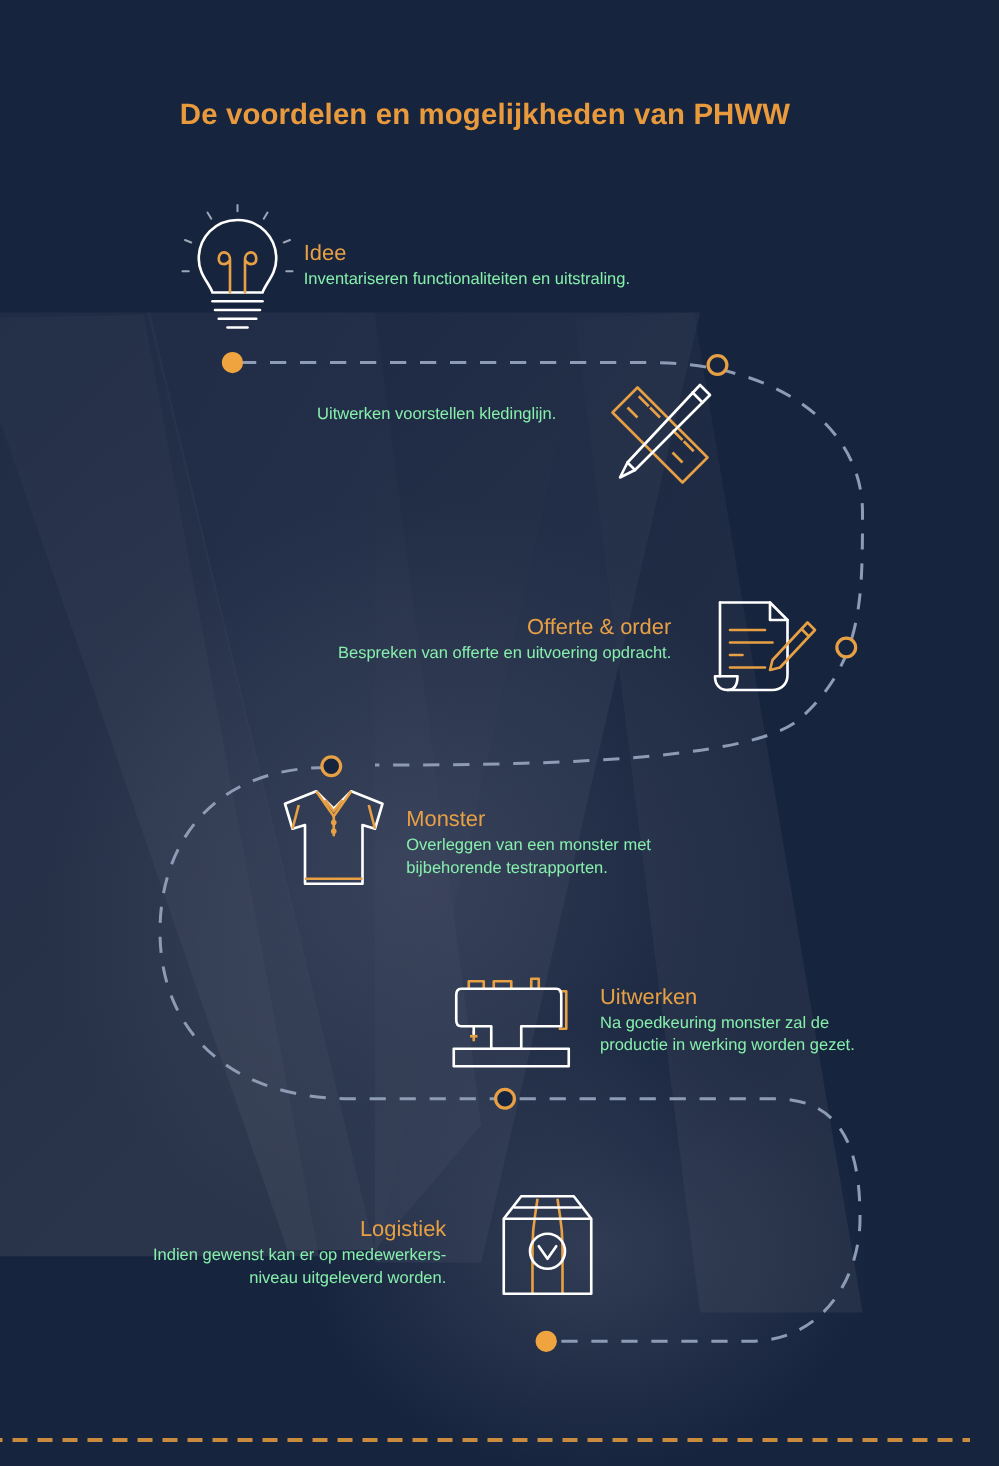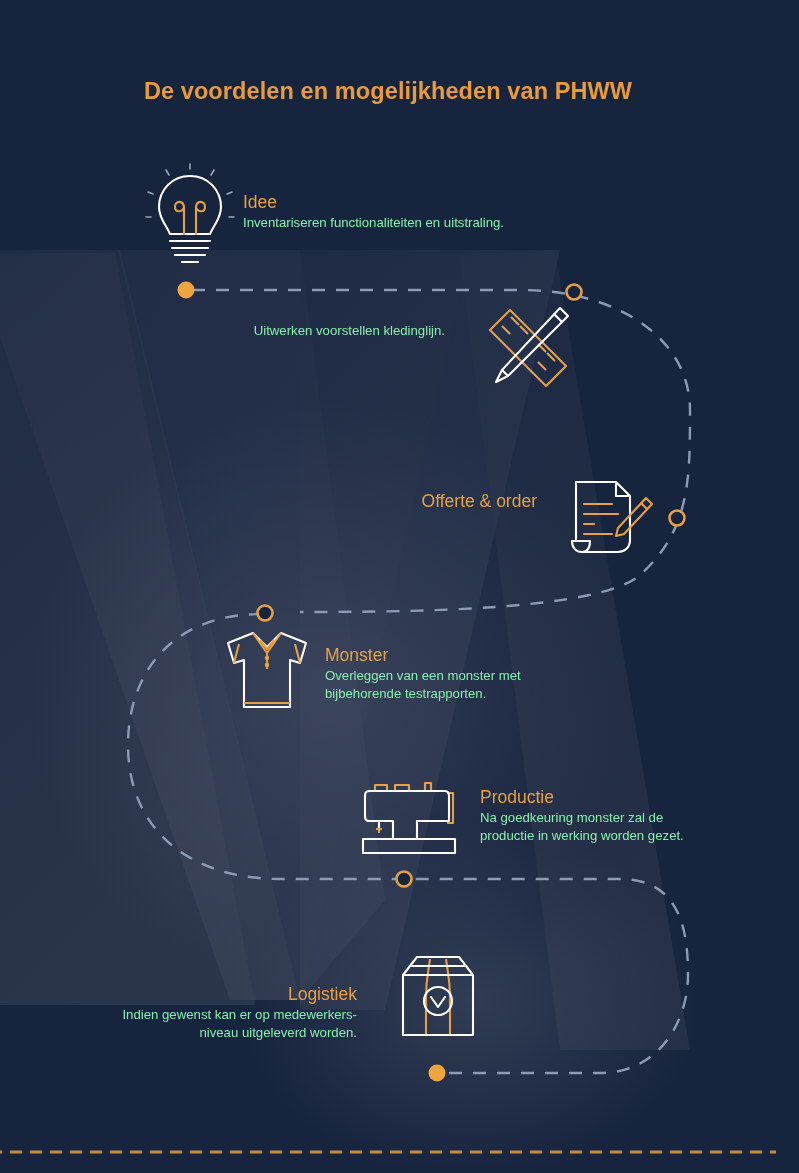--- a/index.html
+++ b/index.html
@@ -57,21 +57,21 @@
 
   #step-offerte{right:239px;top:491px;}
   #icon-offerte{left:568px;top:478px;}
 
   #step-monster{left:325px;top:645px;}
   #icon-monster{left:218px;top:627px;}
 
   #step-productie{left:480px;top:787px;}
   #icon-productie{left:357px;top:779px;}
 
-  #step-logistiek{right:419px;top:973px;margin-top:11px;}
+  #step-logistiek{right:419px;top:973px;}
   #icon-logistiek{left:397px;top:951px;}
 </style>
 </head>
 <body>
 
 <div id="page">
 
   <svg id="bg-layer" viewBox="0 0 799 1173">
     <defs>
       <linearGradient id="gW1" x1="0" y1="0" x2="0.4" y2="1">
@@ -201,20 +201,21 @@
         <line x1="16" y1="56" x2="44" y2="56"></line>
       </g>
       <g fill="none" stroke="#e8a044" stroke-width="2.1" stroke-linejoin="round">
         <path d="M78 20 L84 26 L56 56 L48 58 L50 50 Z"></path>
         <line x1="73" y1="25" x2="79" y2="31"></line>
       </g>
     </svg>
   </div>
   <div class="step left-text" id="step-offerte">
     <p class="head">Offerte &amp; order</p>
+    <p class="desc">Bespreken van offerte en uitvoering opdracht.</p>
   </div>
 
   <div class="icon" id="icon-monster">
     <svg width="98" height="86" viewBox="0 0 98 86">
       <g fill="none" stroke="#ffffff" stroke-width="2.1" stroke-linejoin="round">
         <path d="M35 6 L49 20 L63 6 L88 16 L82 36 L72 33 L72 80 L26 80 L26 33 L16 36 L10 16 Z"></path>
       </g>
       <g fill="none" stroke="#e8a044" stroke-width="2.1" stroke-linejoin="round">
         <path d="M35 6 L49 26 L63 6"></path>
         <path d="M42 13 L49 22 L56 13"></path>
@@ -245,21 +246,21 @@
       </g>
       <g fill="none" stroke="#ffffff" stroke-width="2.1" stroke-linejoin="round" stroke-linecap="round">
         <path d="M12 12 L88 12 C91 12 92 14 92 17 L92 42 L60 42 L60 60 L36 60 L36 42 L12 42
                  C9 42 8 40 8 37 L8 17 C8 14 9 12 12 12 Z"></path>
         <line x1="22" y1="42" x2="22" y2="48"></line>
         <path d="M6 60 L98 60 L98 74 L6 74 Z"></path>
       </g>
     </svg>
   </div>
   <div class="step right-text" id="step-productie">
-    <p class="head">Productie</p>
+    <p class="head">Uitwerken</p>
     <p class="desc">Na goedkeuring monster zal de
 productie in werking worden gezet.</p>
   </div>
 
   <div class="icon" id="icon-logistiek">
     <svg width="82" height="92" viewBox="0 0 82 92">
       <g fill="none" stroke="#e8a044" stroke-width="2.1" stroke-linejoin="round">
         <path d="M33 8 C31 24 29 28 29 46 L29 84"></path>
         <path d="M49 8 C51 24 53 28 53 46 L53 84"></path>
       </g>

